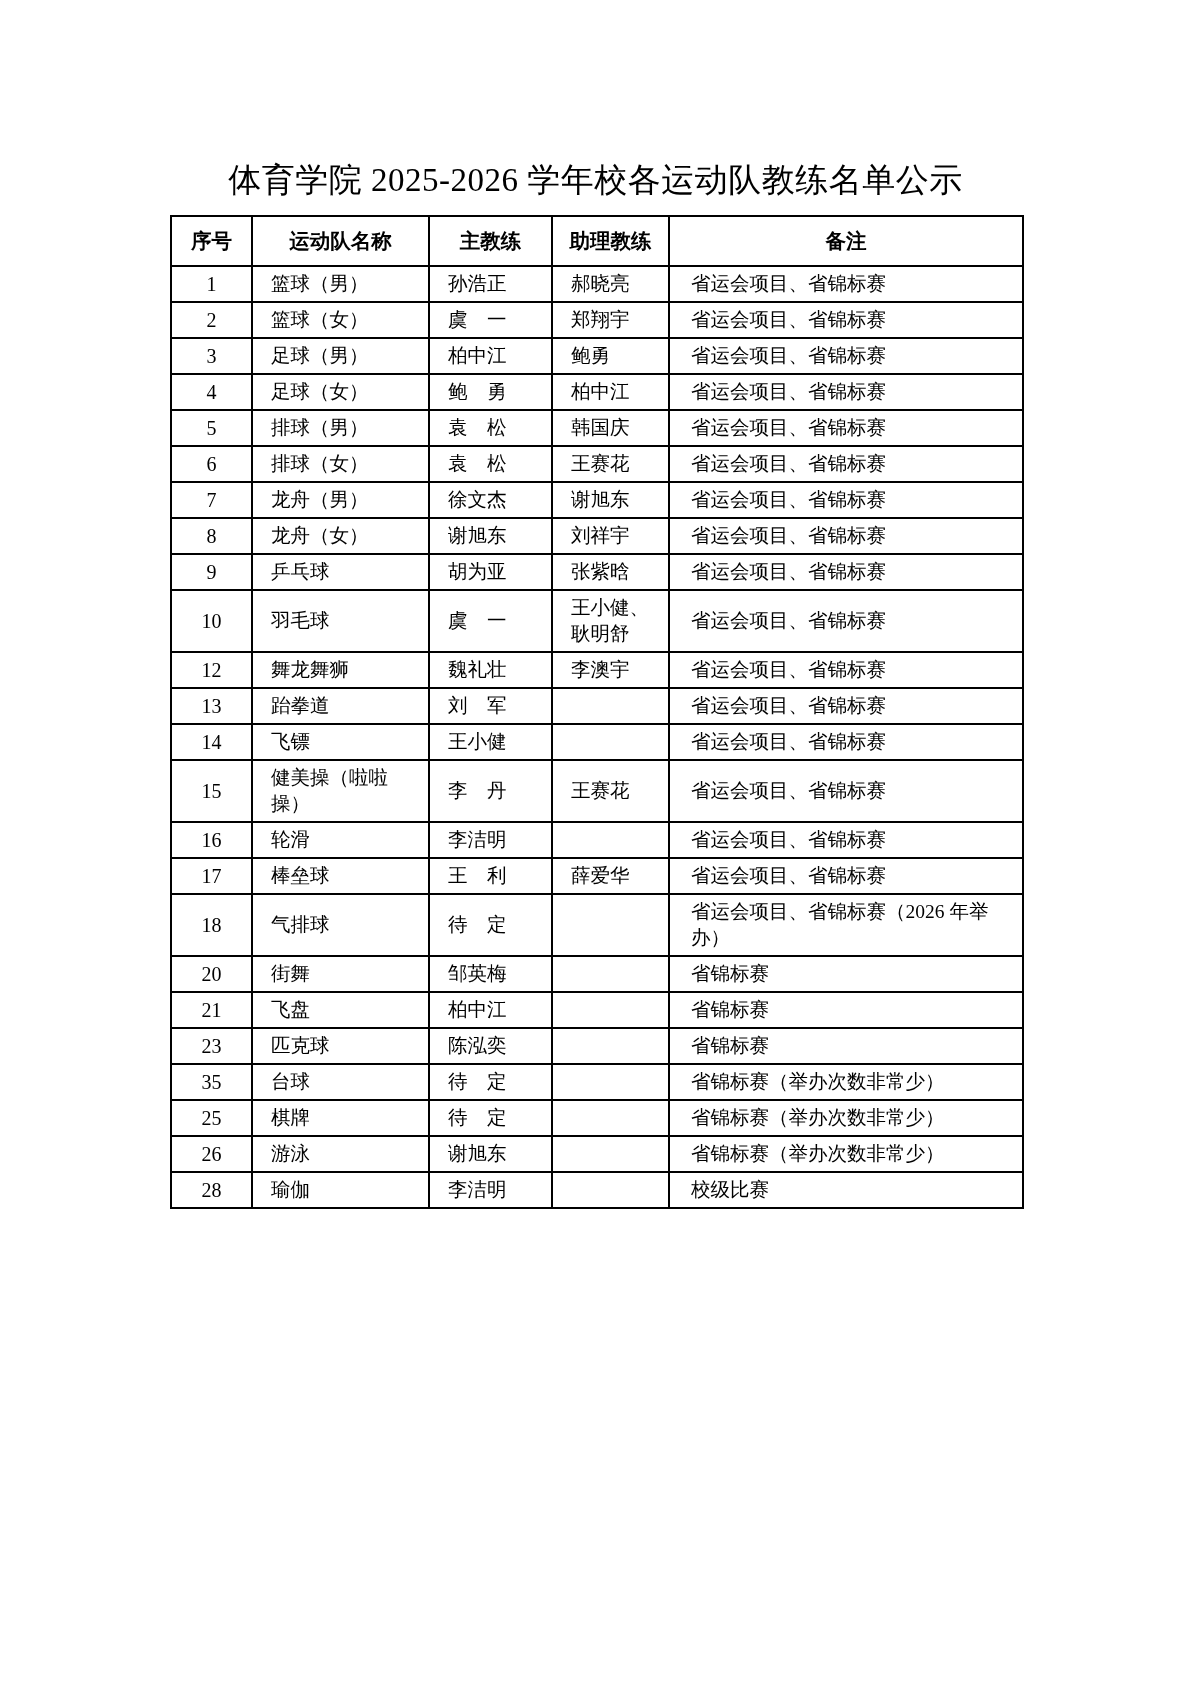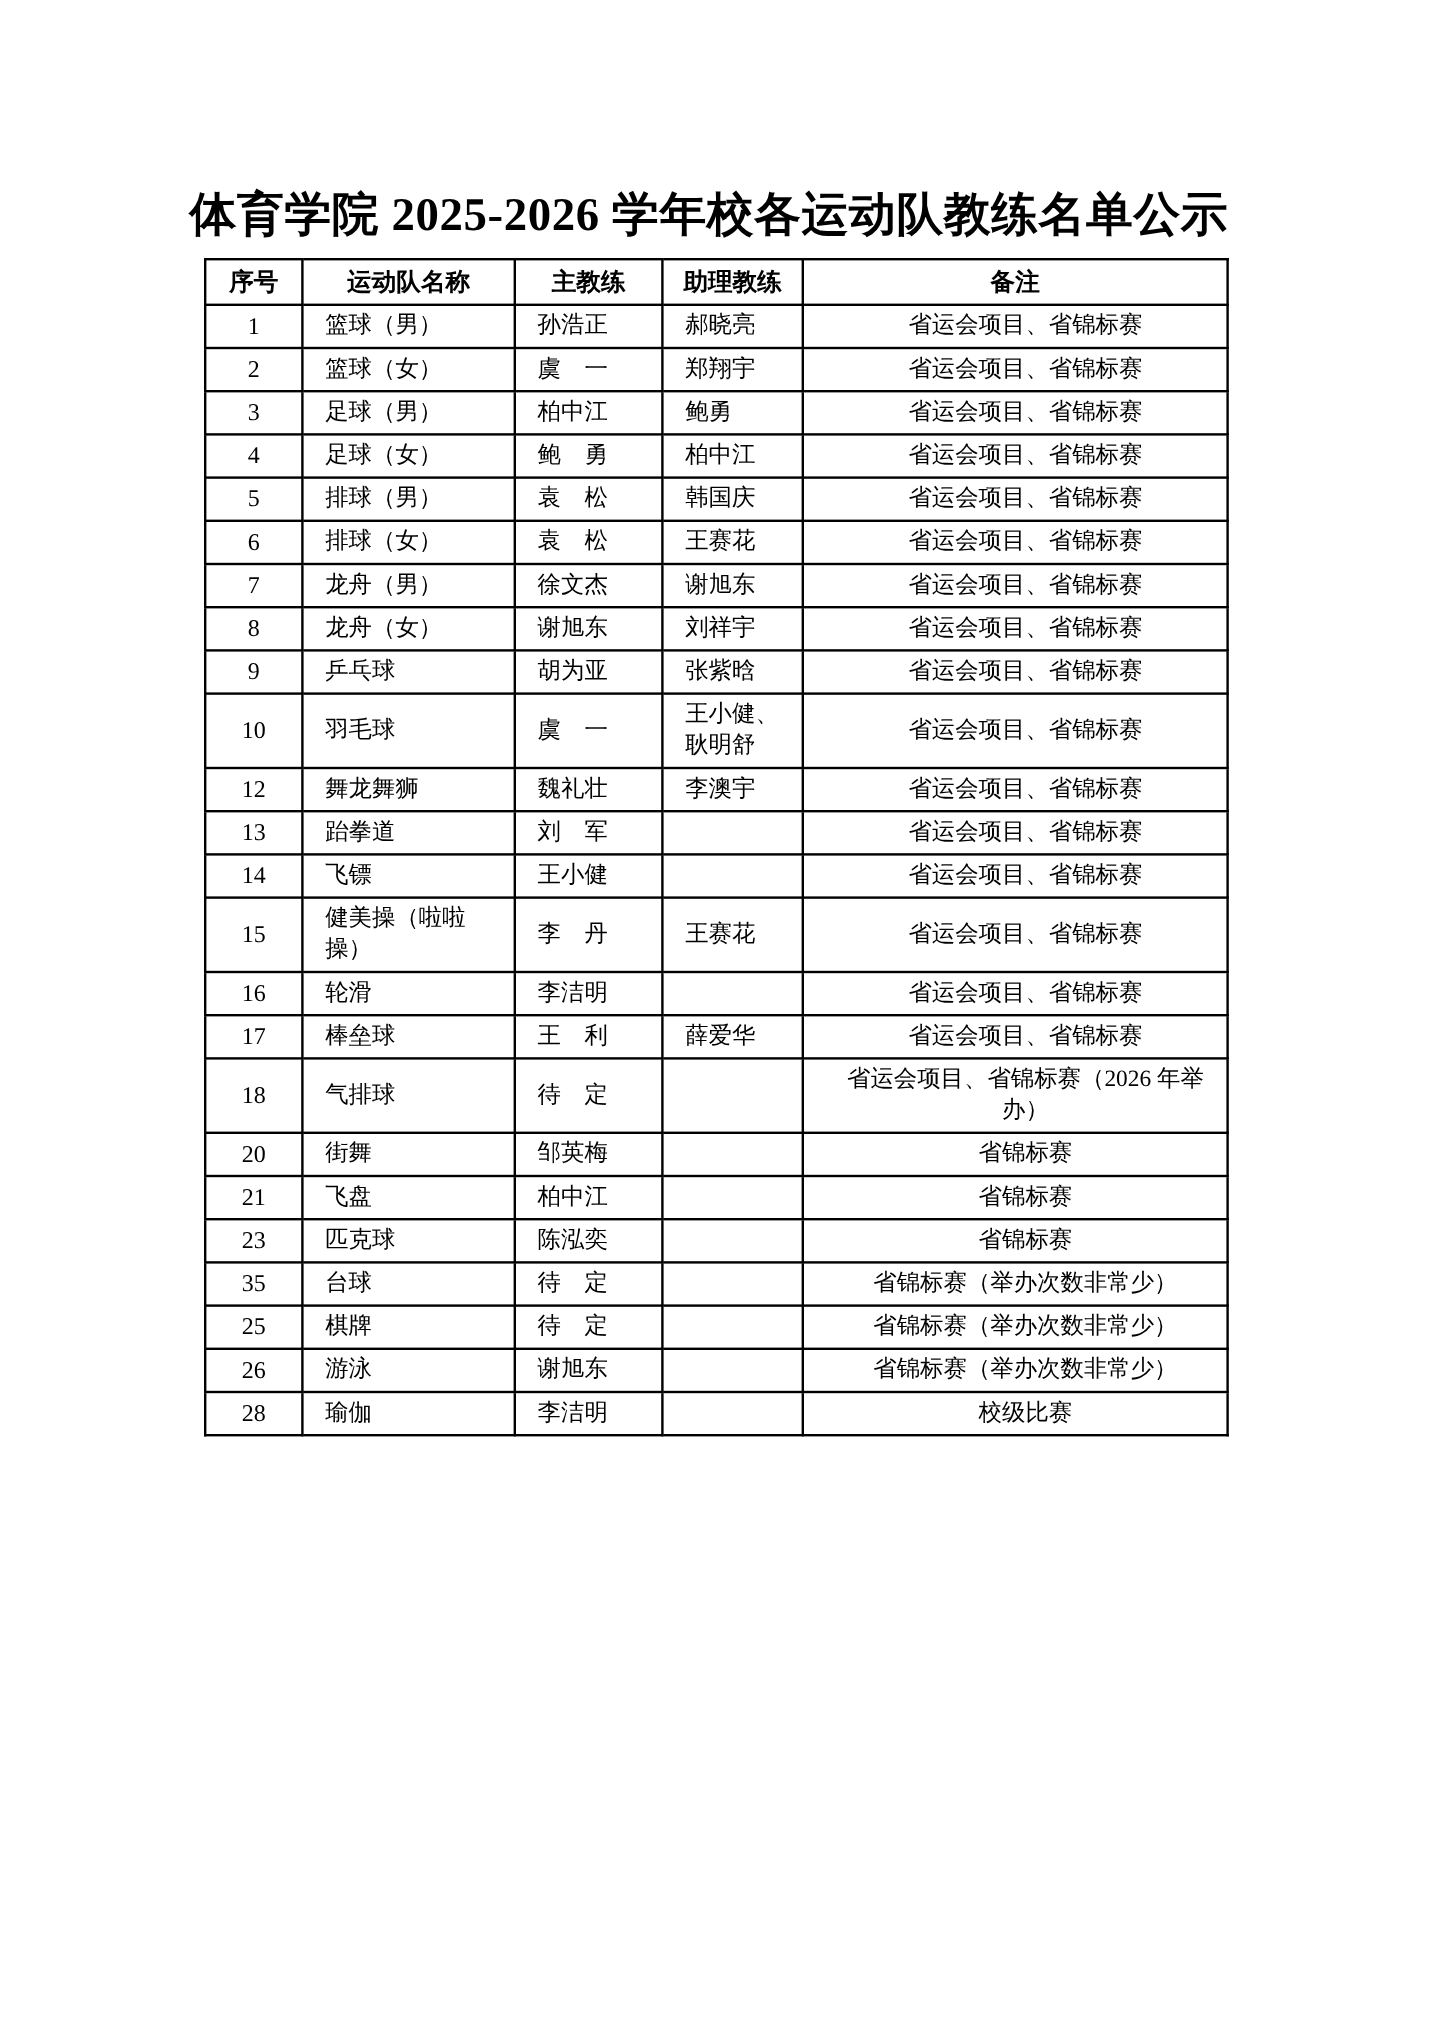--- a/index.html
+++ b/index.html
@@ -13,23 +13,24 @@
     height: 1684px;
     background: #ffffff;
     color: #000000;
     font-family: "Liberation Serif", serif;
     box-sizing: border-box;
     padding: 160px 158px 0 158px;
     overflow: hidden;
   }
   .title {
     margin: 0 0 15px 0;
-    font-size: 39px;
+    font-size: 33px;
     line-height: 40px;
-    font-weight: bold;
+    font-weight: normal;
+    text-align: center;
     font-family: "Liberation Serif", serif;
     letter-spacing: 0.5px;
   }
   .intro {
     margin: 0 0 13px 0;
     font-size: 20.5px;
     line-height: 30px;
     font-weight: bold;
     text-align: justify;
     text-indent: 2em;
@@ -44,21 +45,21 @@
   .coach-table th,
   .coach-table td {
     border: 2px solid #000000;
     vertical-align: middle;
     overflow: hidden;
     box-sizing: border-box;
   }
   .coach-table th {
     font-weight: bold;
     font-size: 20.5px;
-    height: 38px;
+    height: 50px;
     text-align: center;
     padding: 2px 2px;
   }
   .coach-table td {
     font-size: 19.5px;
     height: 33px;
     line-height: 26px;
     padding: 4px 4px;
   }
   td.c-index {
@@ -66,21 +67,21 @@
     font-size: 20px;
   }
   td.c-team, td.c-coach, td.c-assist {
     text-align: left;
     padding-left: 18px;
   }
   td.c-assist {
     white-space: pre-line;
   }
   td.c-remarks {
-    text-align: center;
+    text-align: left;
     padding-left: 21px;
   }
 </style>
 </head>
 <body>
 
 <div class="page">
   <h1 class="title">体育学院 2025-2026 学年校各运动队教练名单公示</h1>
 
 

